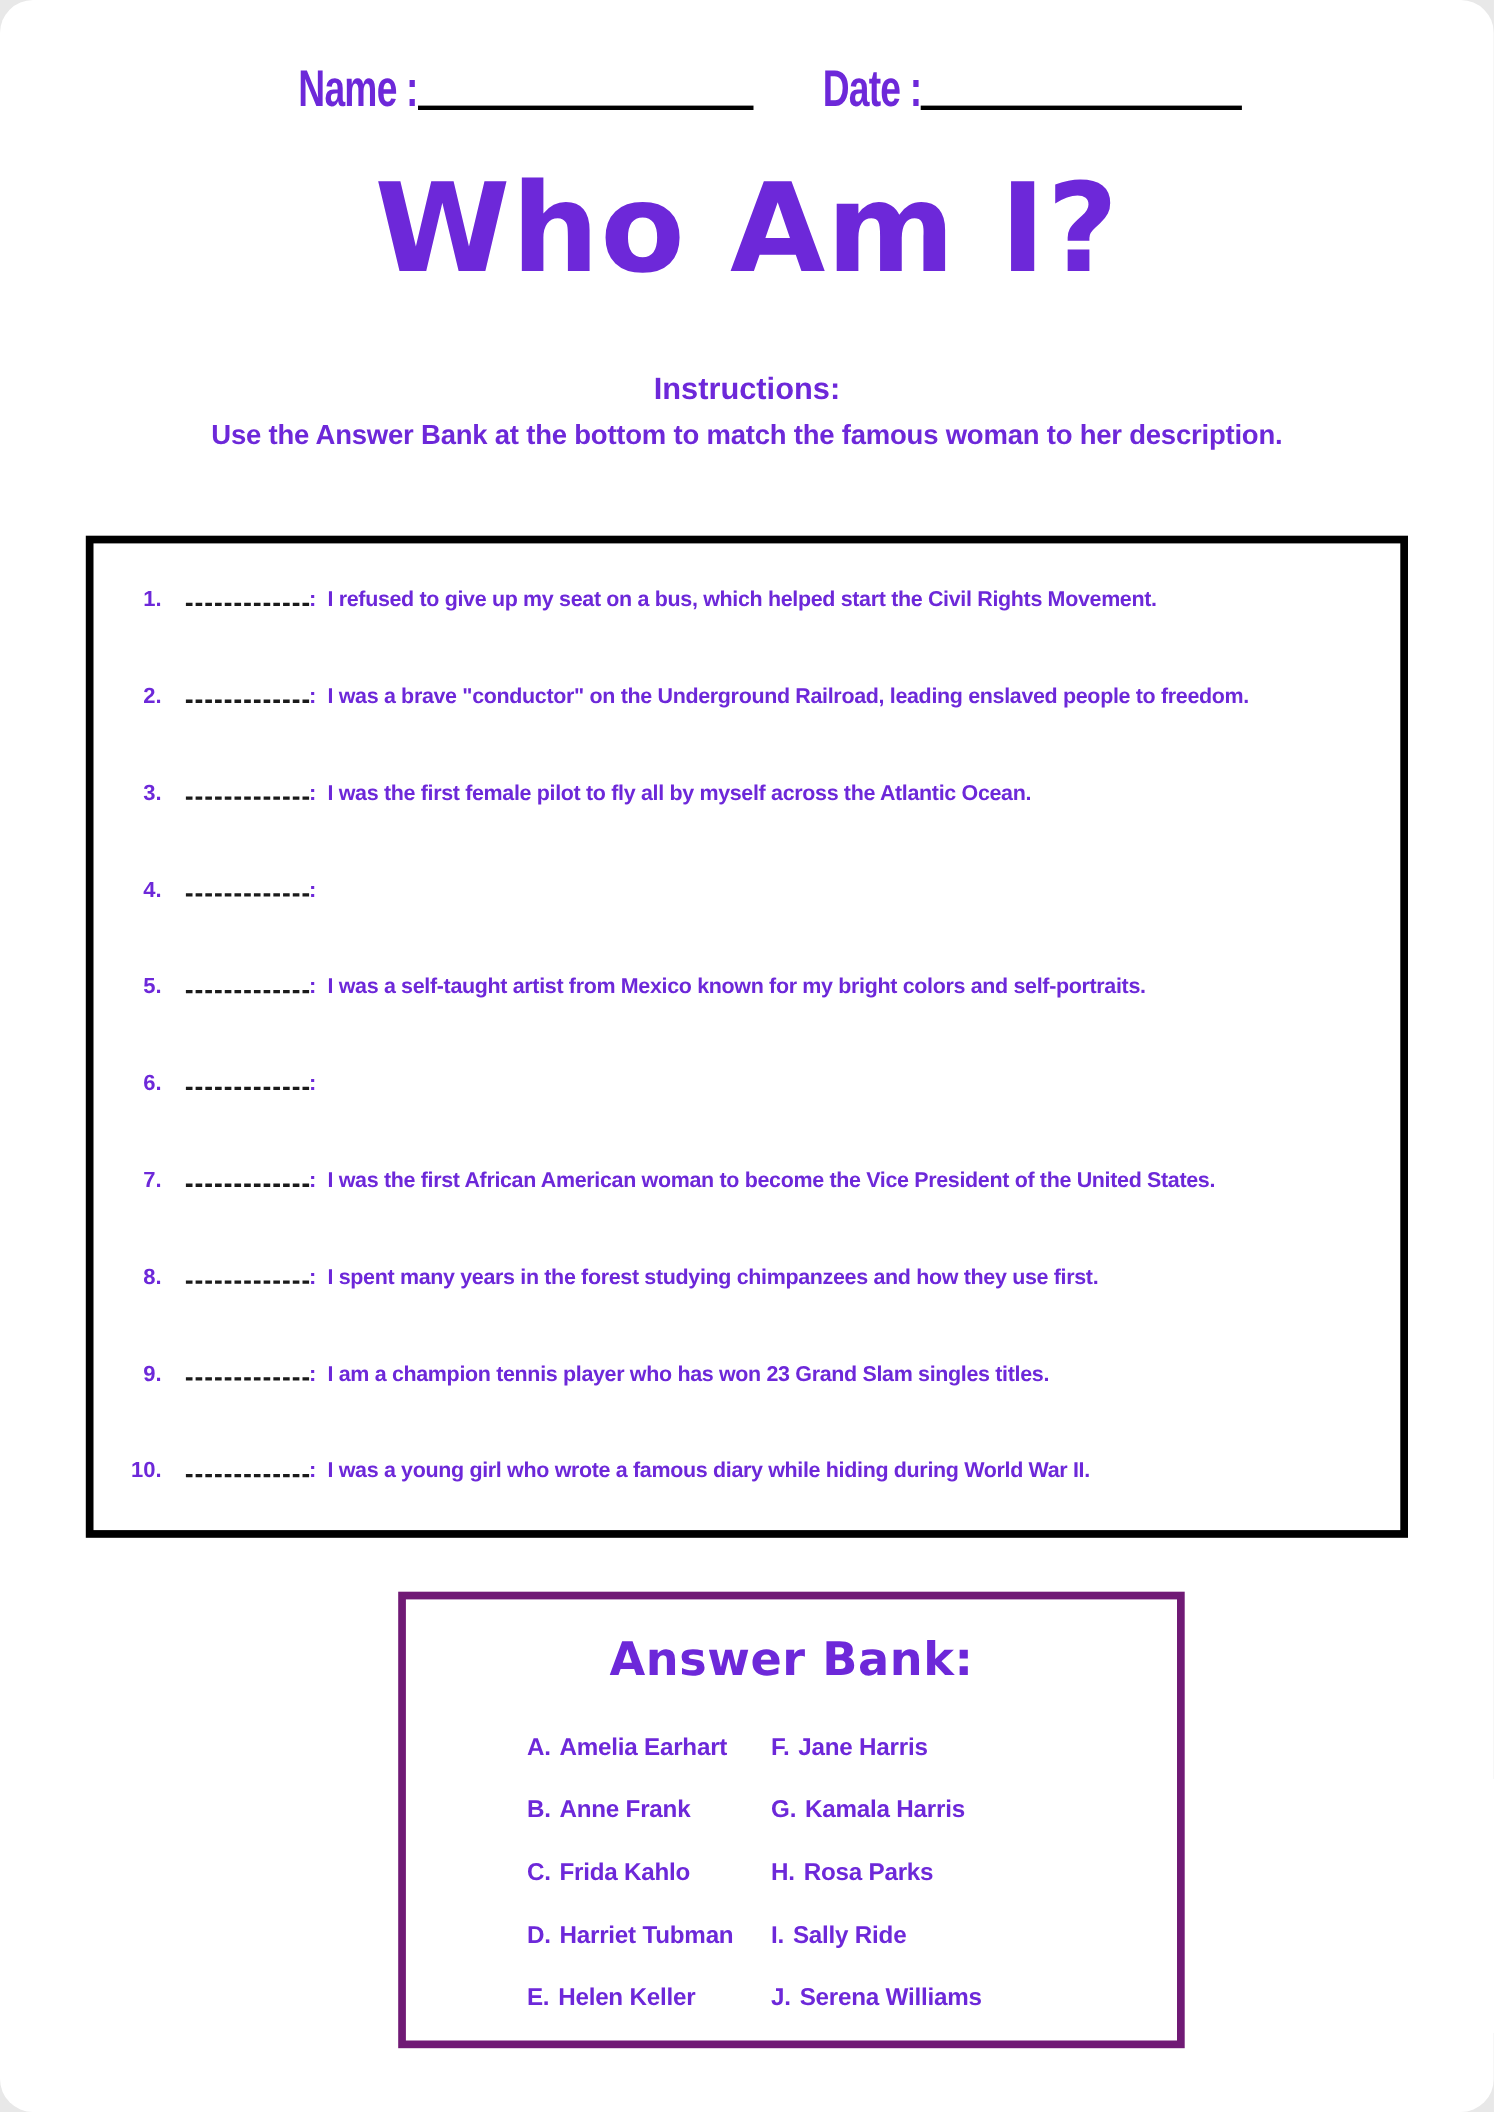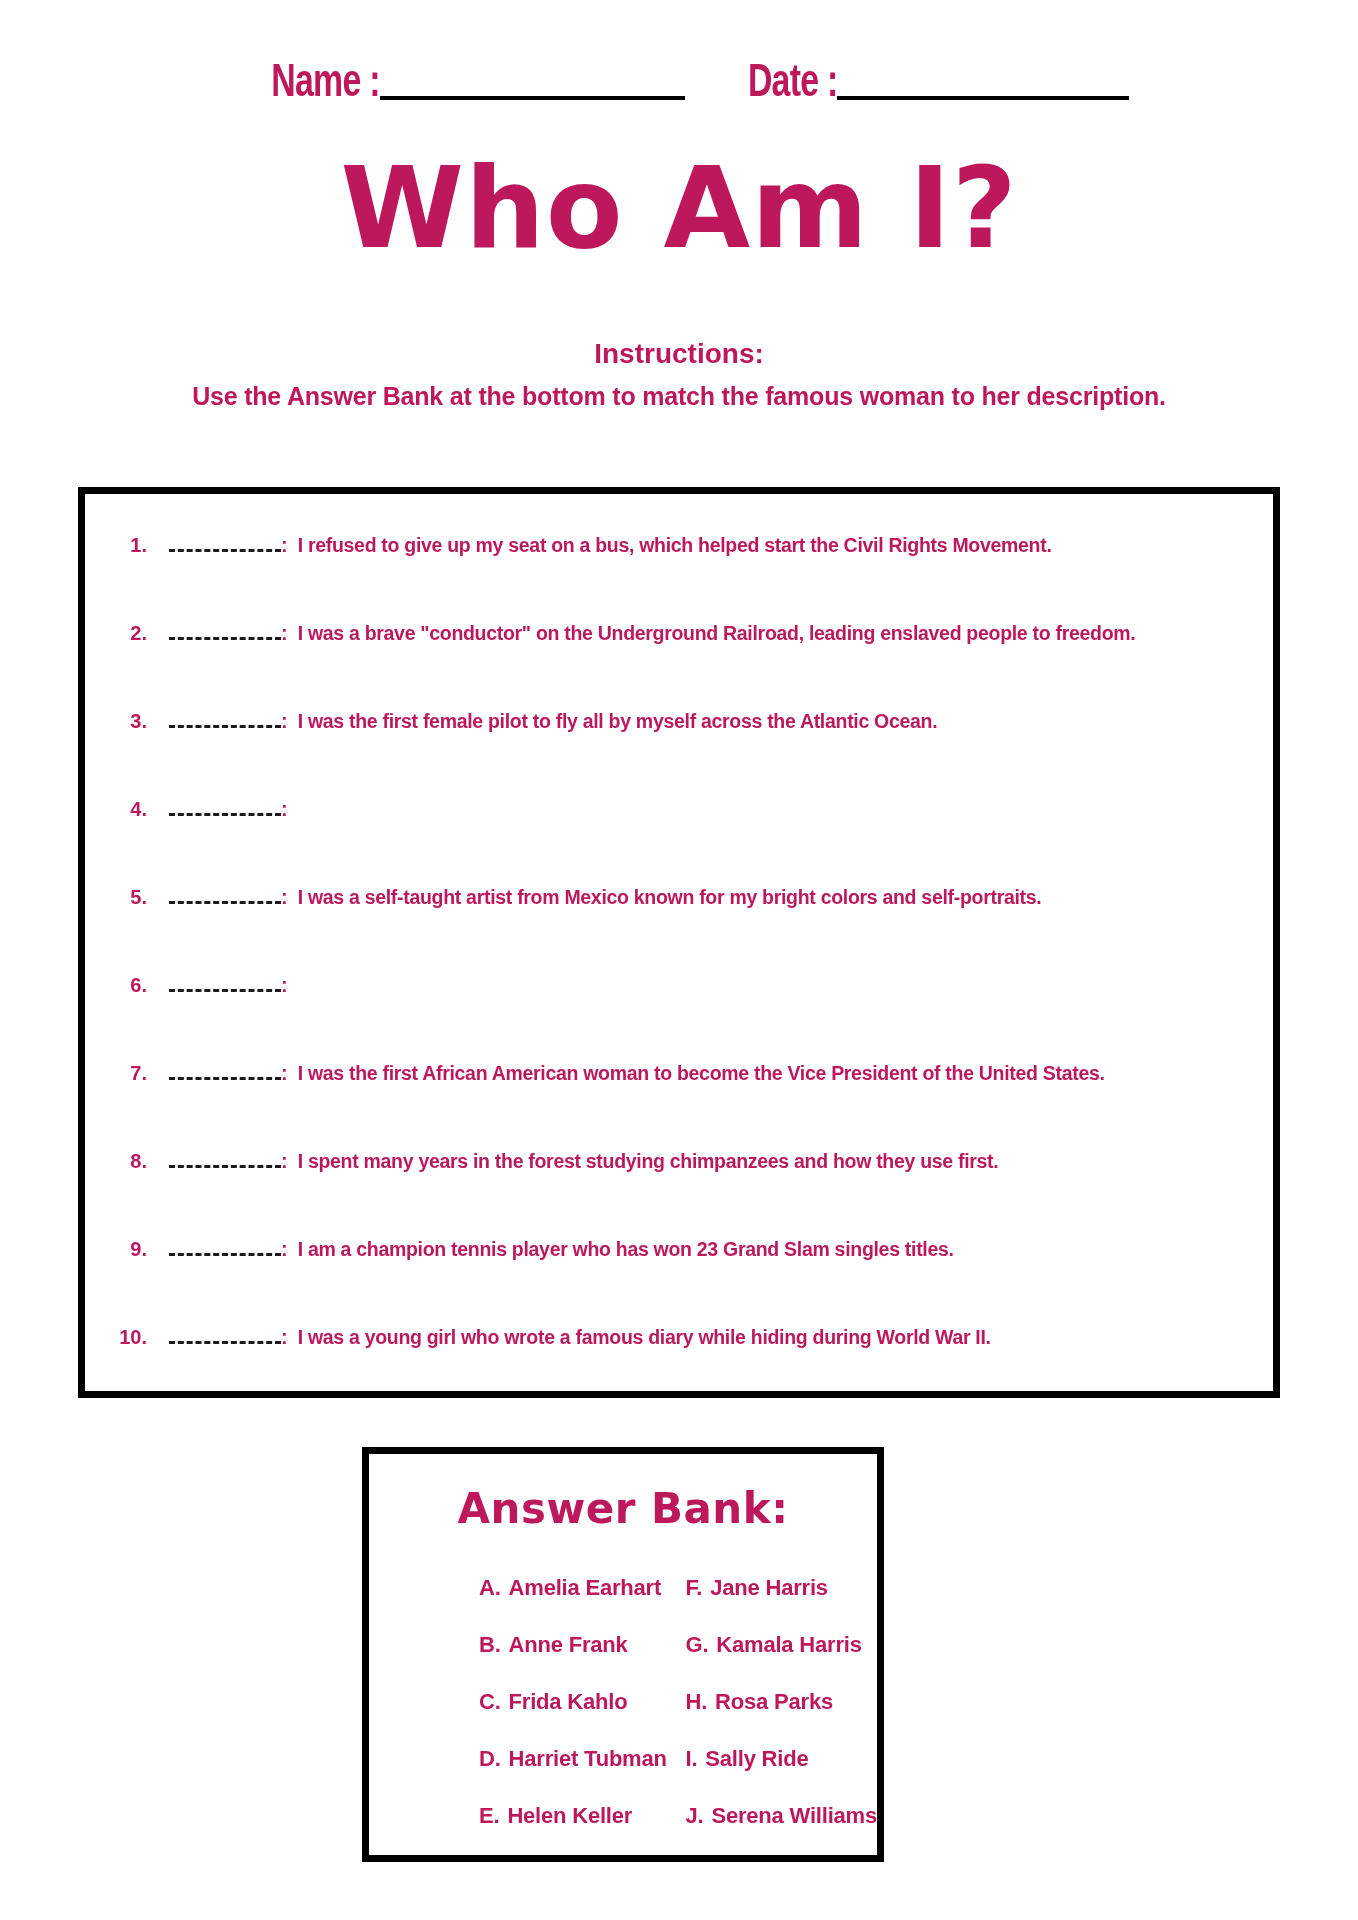--- a/index.html
+++ b/index.html
@@ -3,22 +3,23 @@
 <meta charset="utf-8">
 <style>
   * { margin:0; padding:0; box-sizing:border-box; }
   html,body { background:#e8e8e8; }
   .page {
     position:relative;
     width:1358px; height:1920px;
     background:#ffffff;
     margin:0 auto;
     font-family:"Liberation Sans", sans-serif;
-    color:#be185d;
+    color:#6d28d9;
     overflow:hidden;
+    border-radius:30px;
   }
   
   .header-row {
     position:absolute; top:52px; left:0; right:0;
     display:flex; justify-content:center; align-items:flex-end;
   }
   .hd-label {
     font-size:47px; font-weight:700; letter-spacing:-1px;
     display:inline-block; transform:scaleX(0.72); transform-origin:right bottom;
     white-space:nowrap;
@@ -49,22 +50,22 @@
   .q-num  { width:46px; text-align:right; font-size:20px; font-weight:700; flex:none; }
   .q-blank {
     display:inline-block; width:112px; height:4px; flex:none;
     border-bottom:3px dashed #1a1a1a; margin-left:22px;
   }
   .q-colon { font-size:20px; font-weight:700; flex:none; }
   .q-text  { margin-left:10px; font-size:19.5px; font-weight:600; letter-spacing:-0.3px; white-space:nowrap; }
   
   .answer-box {
     position:absolute; left:362px; top:1447px;
-    width:522px; height:415px;
-    border:7px solid #000000;
+    width:715px; height:415px;
+    border:7px solid #701a75;
   }
   .ab-title {
     margin-top:30px; text-align:center;
     font-family:"DejaVu Sans", sans-serif;
     font-size:42px; font-weight:800; letter-spacing:0.5px;
   }
   .ab-grid { display:flex; margin-top:26px; padding-left:110px; }
   .ab-col1 { width:222px; }
   .ab-col2 { flex:1; }
   .ab-entry { height:57px; display:flex; align-items:center; font-size:22px; font-weight:600; letter-spacing:-0.2px; white-space:nowrap; }

